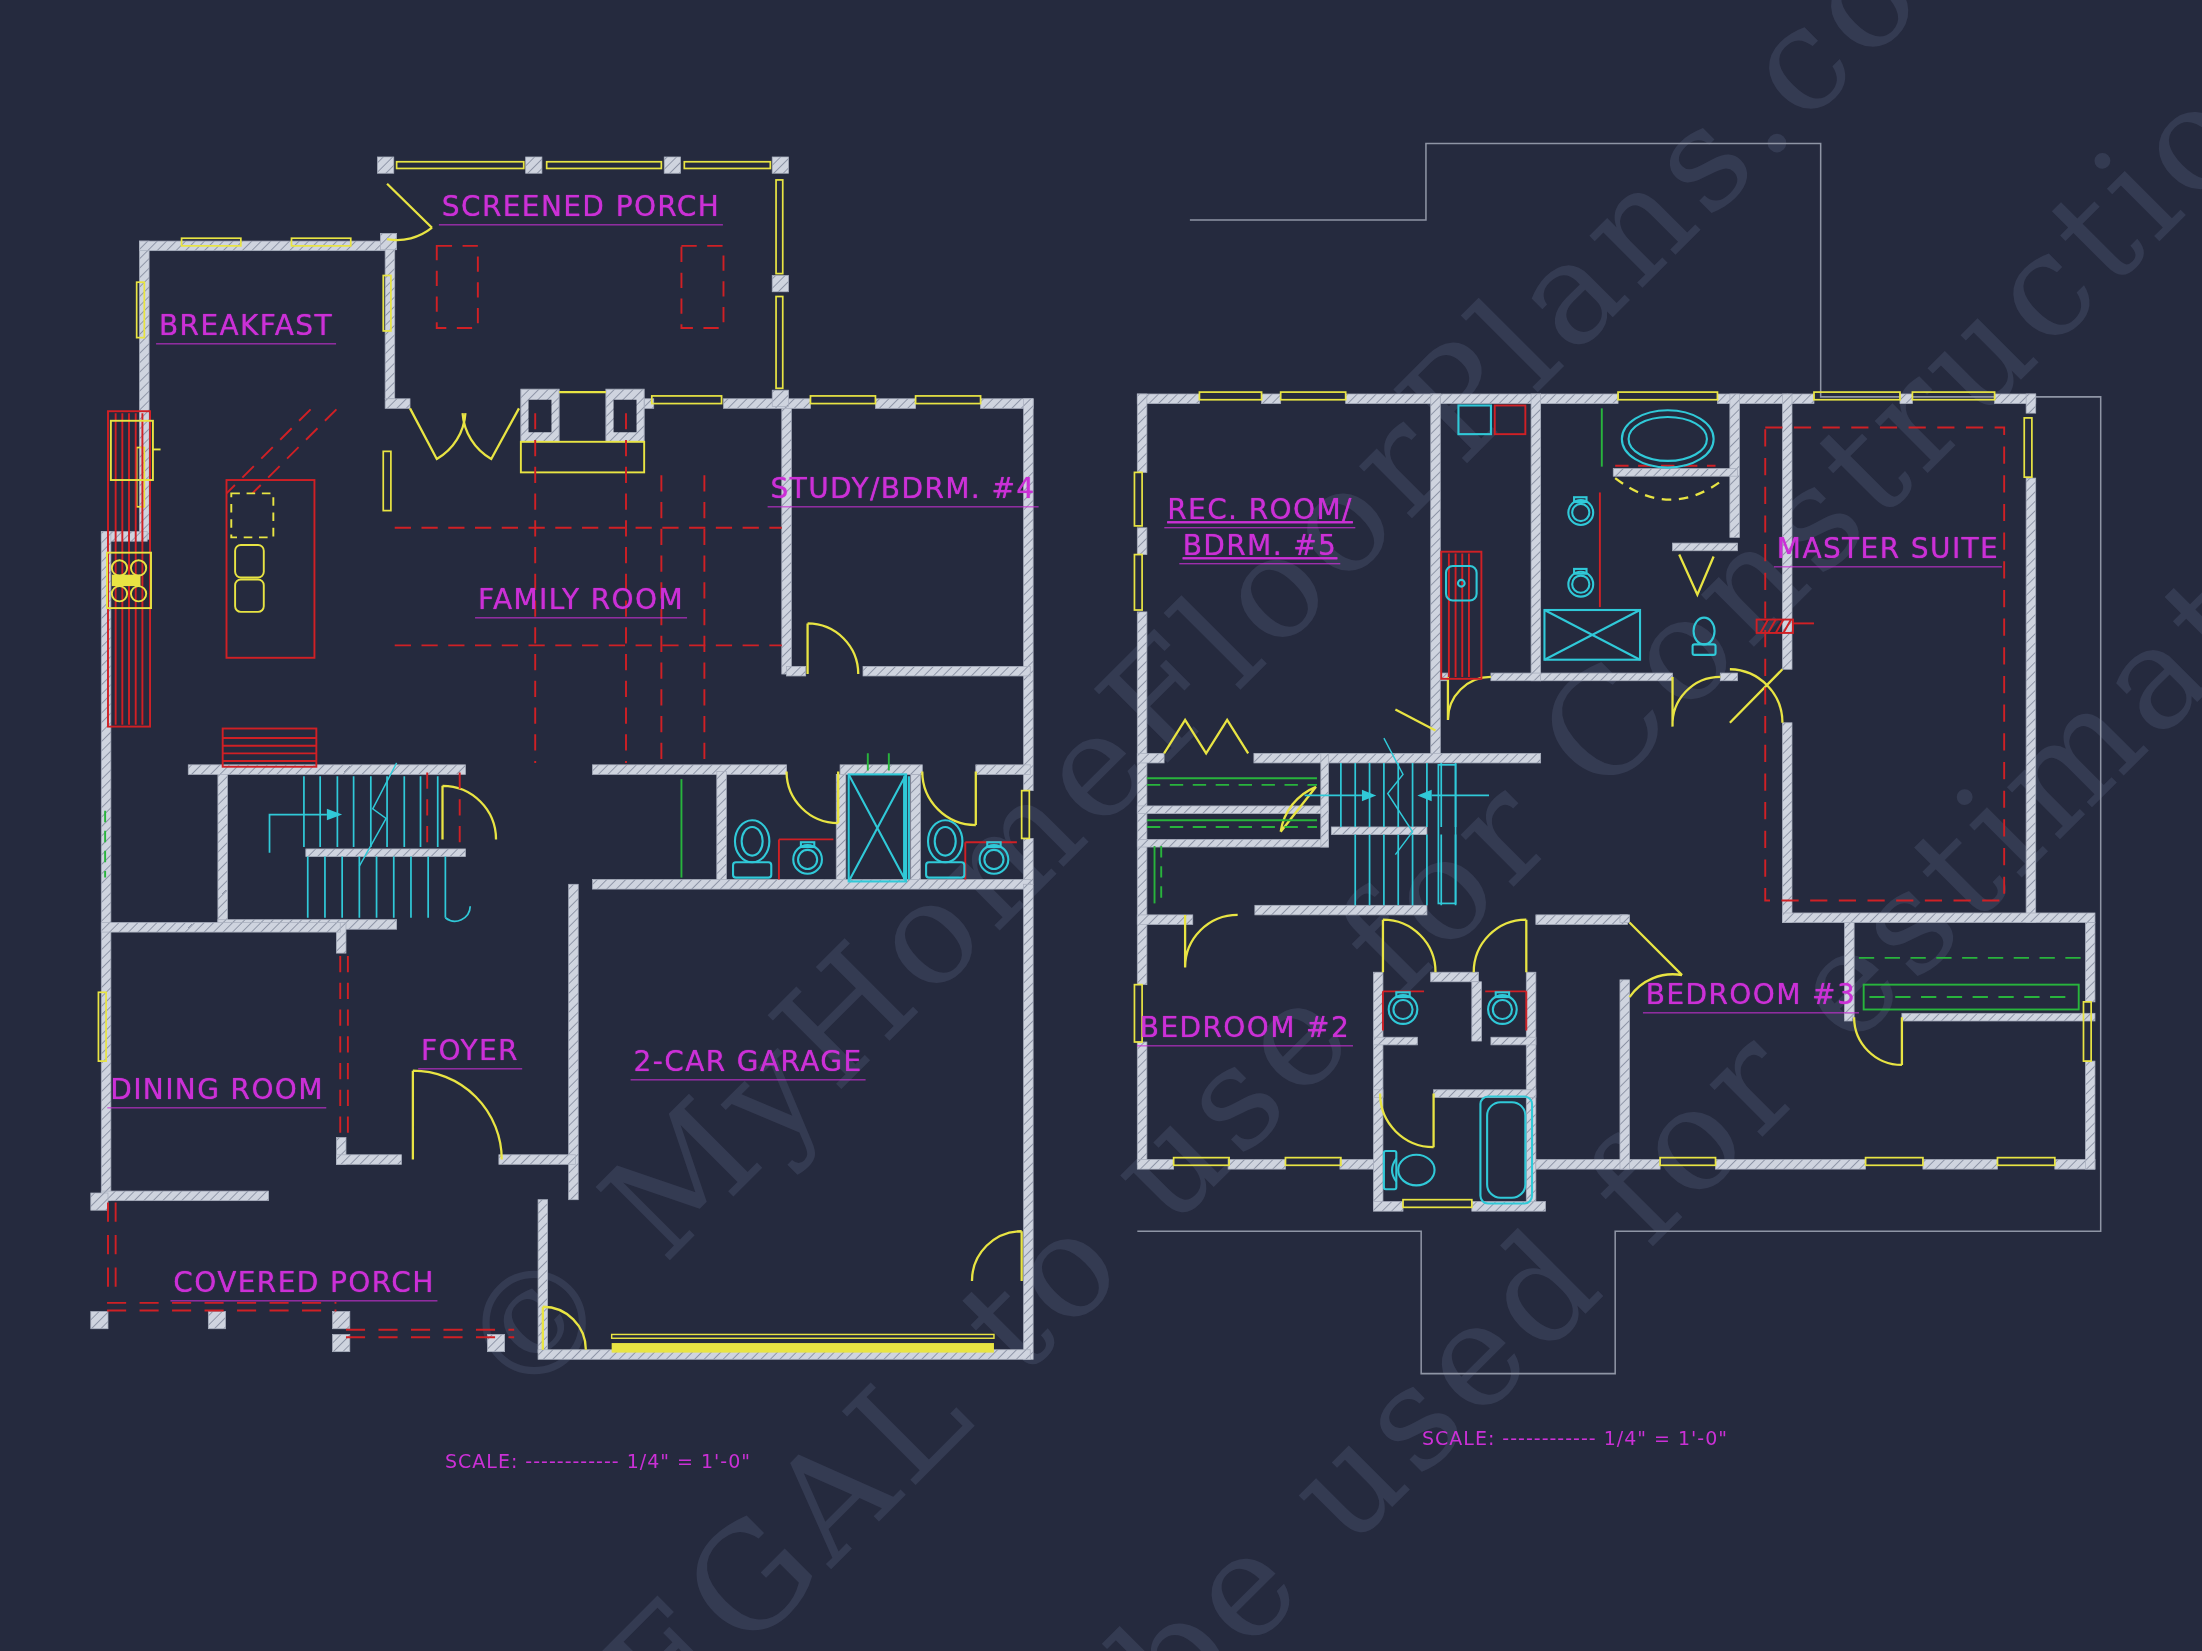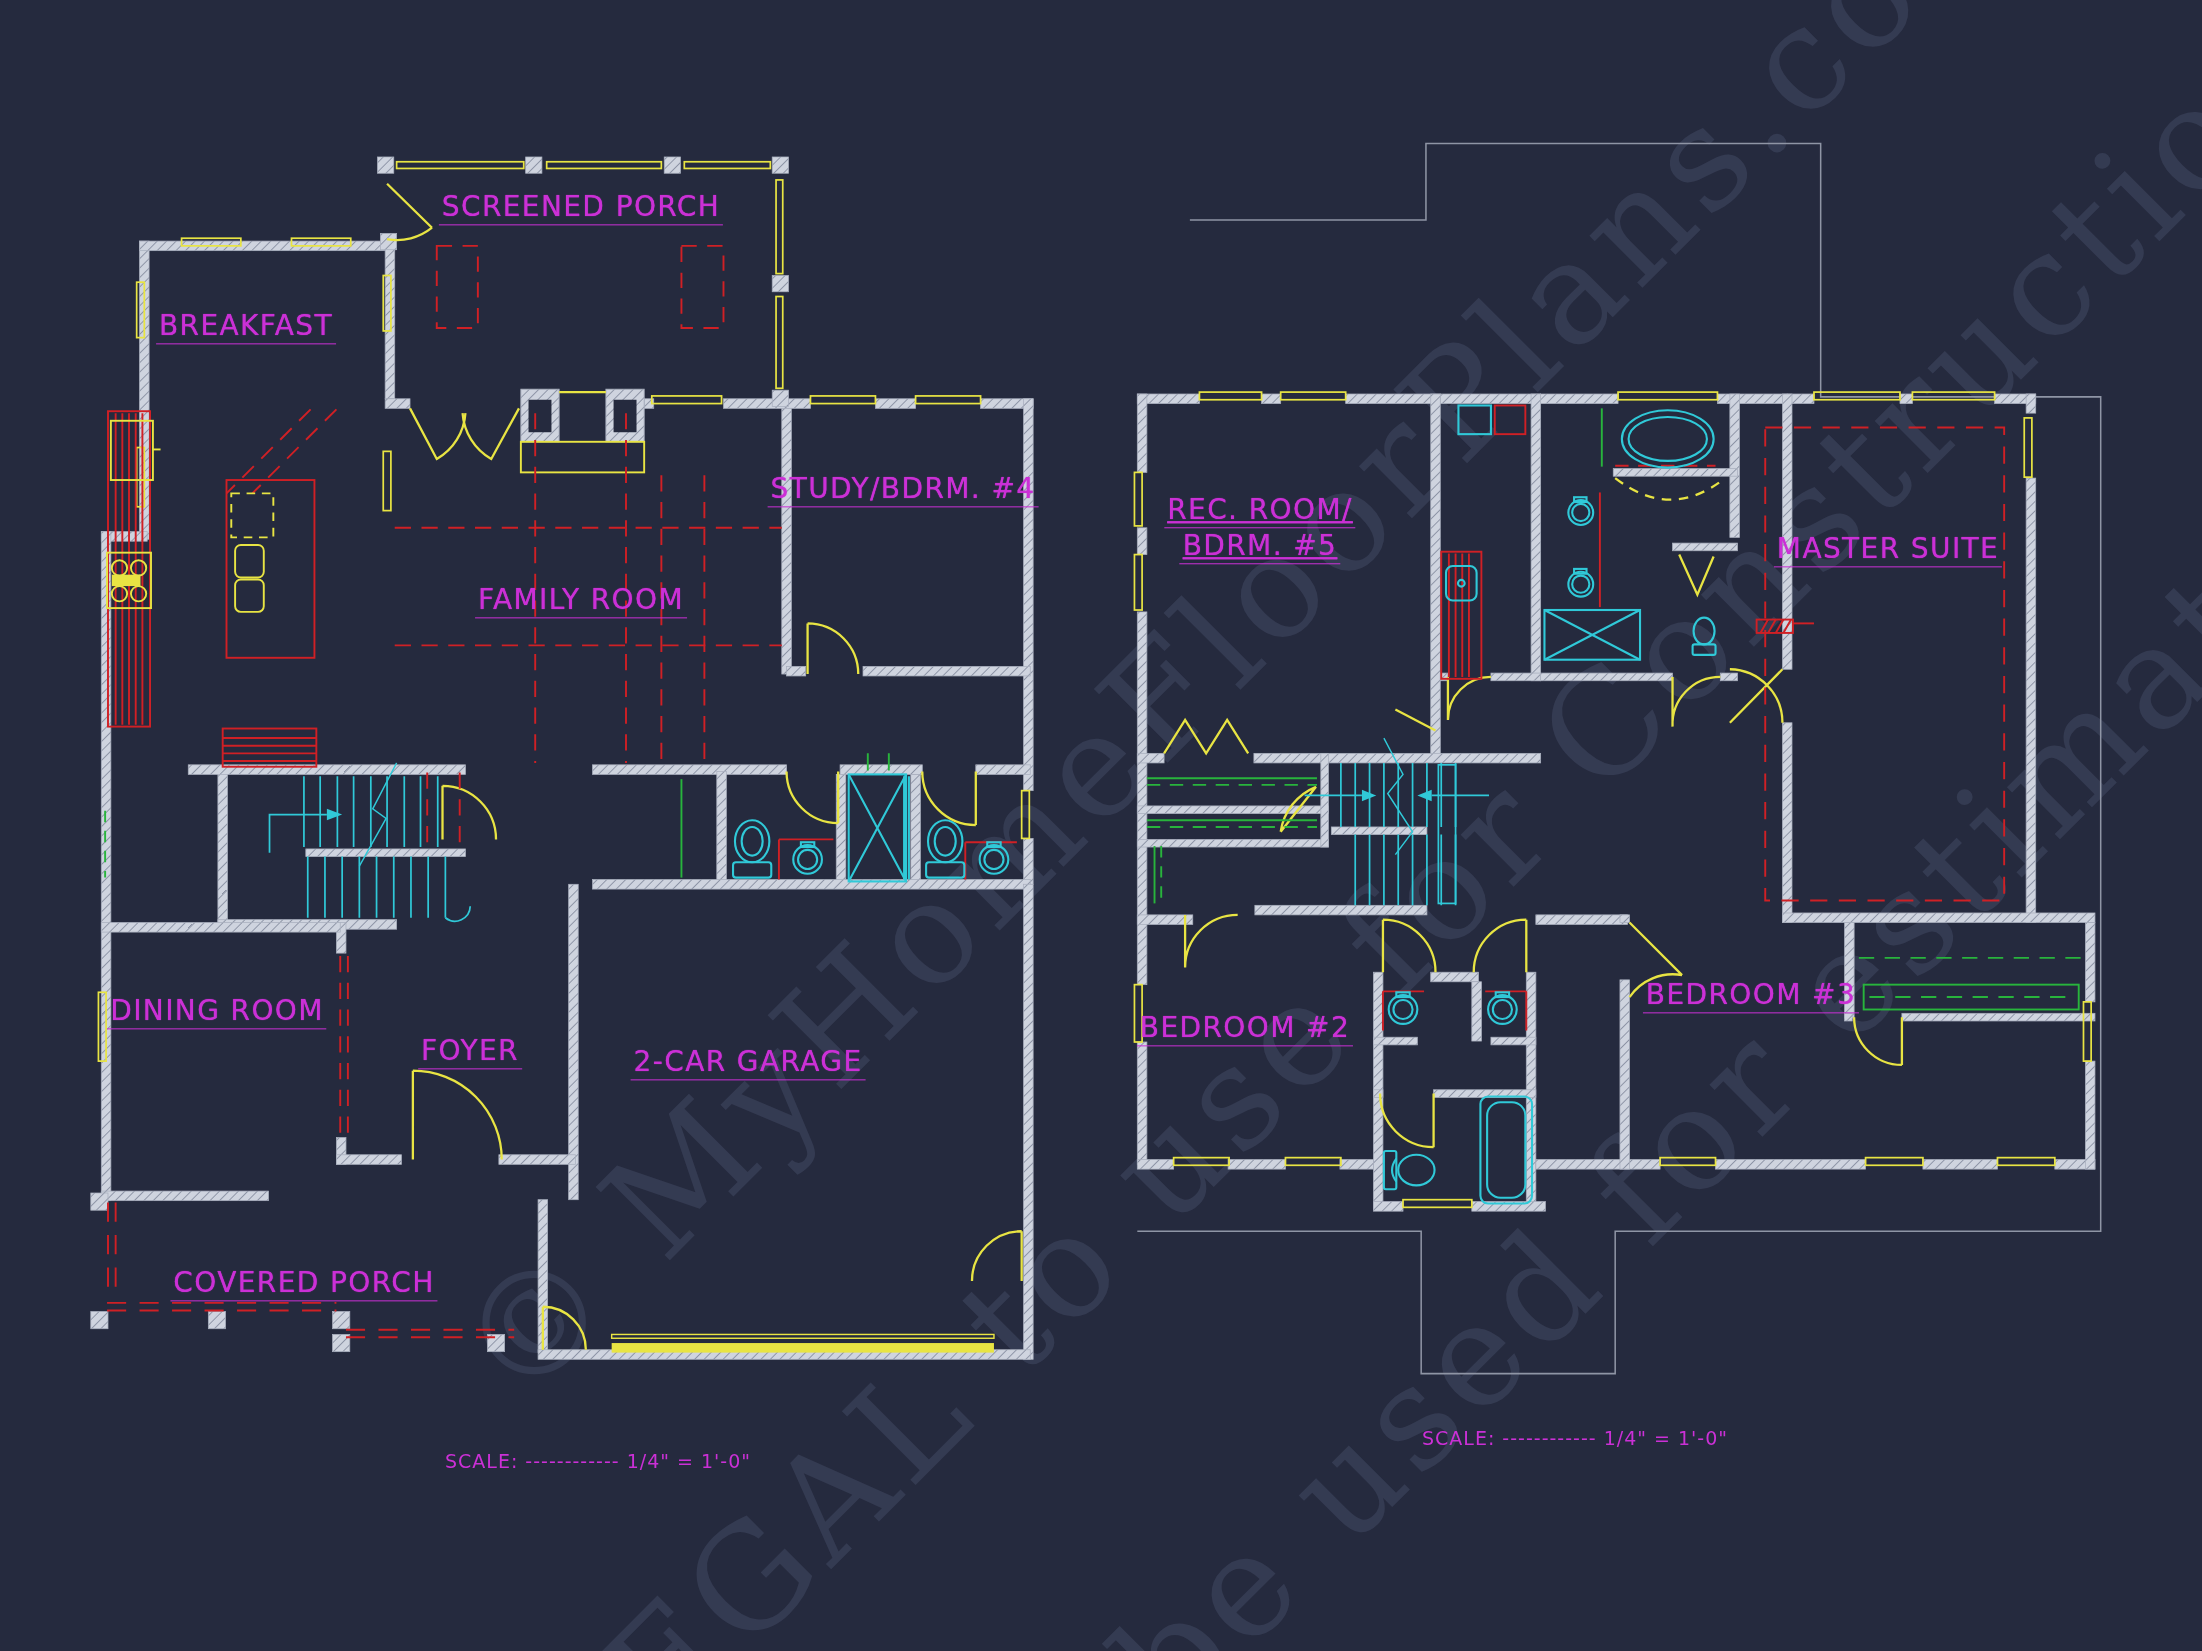--- a/index.html
+++ b/index.html
@@ -416,21 +416,21 @@
       </div>
       <div class="room-label" style="left: 903px; top: 491px;">
         <span class="rl">STUDY/BDRM. #4</span>
       </div>
       <div class="room-label" style="left: 581px; top: 602px;">
         <span class="rl">FAMILY ROOM</span>
       </div>
       <div class="room-label" style="left: 470px; top: 1053px;">
         <span class="rl">FOYER</span>
       </div>
-      <div class="room-label" style="left: 217px; top: 1013px;">
+      <div class="room-label" style="left: 217px; top: 1092px;">
         <span class="rl">DINING ROOM</span>
       </div>
       <div class="room-label" style="left: 748px; top: 1064px;">
         <span class="rl">2-CAR GARAGE</span>
       </div>
       <div class="room-label" style="left: 304px; top: 1285px;">
         <span class="rl">COVERED PORCH</span>
       </div>
     </div>
   <div class="layer" id="labels-second">

